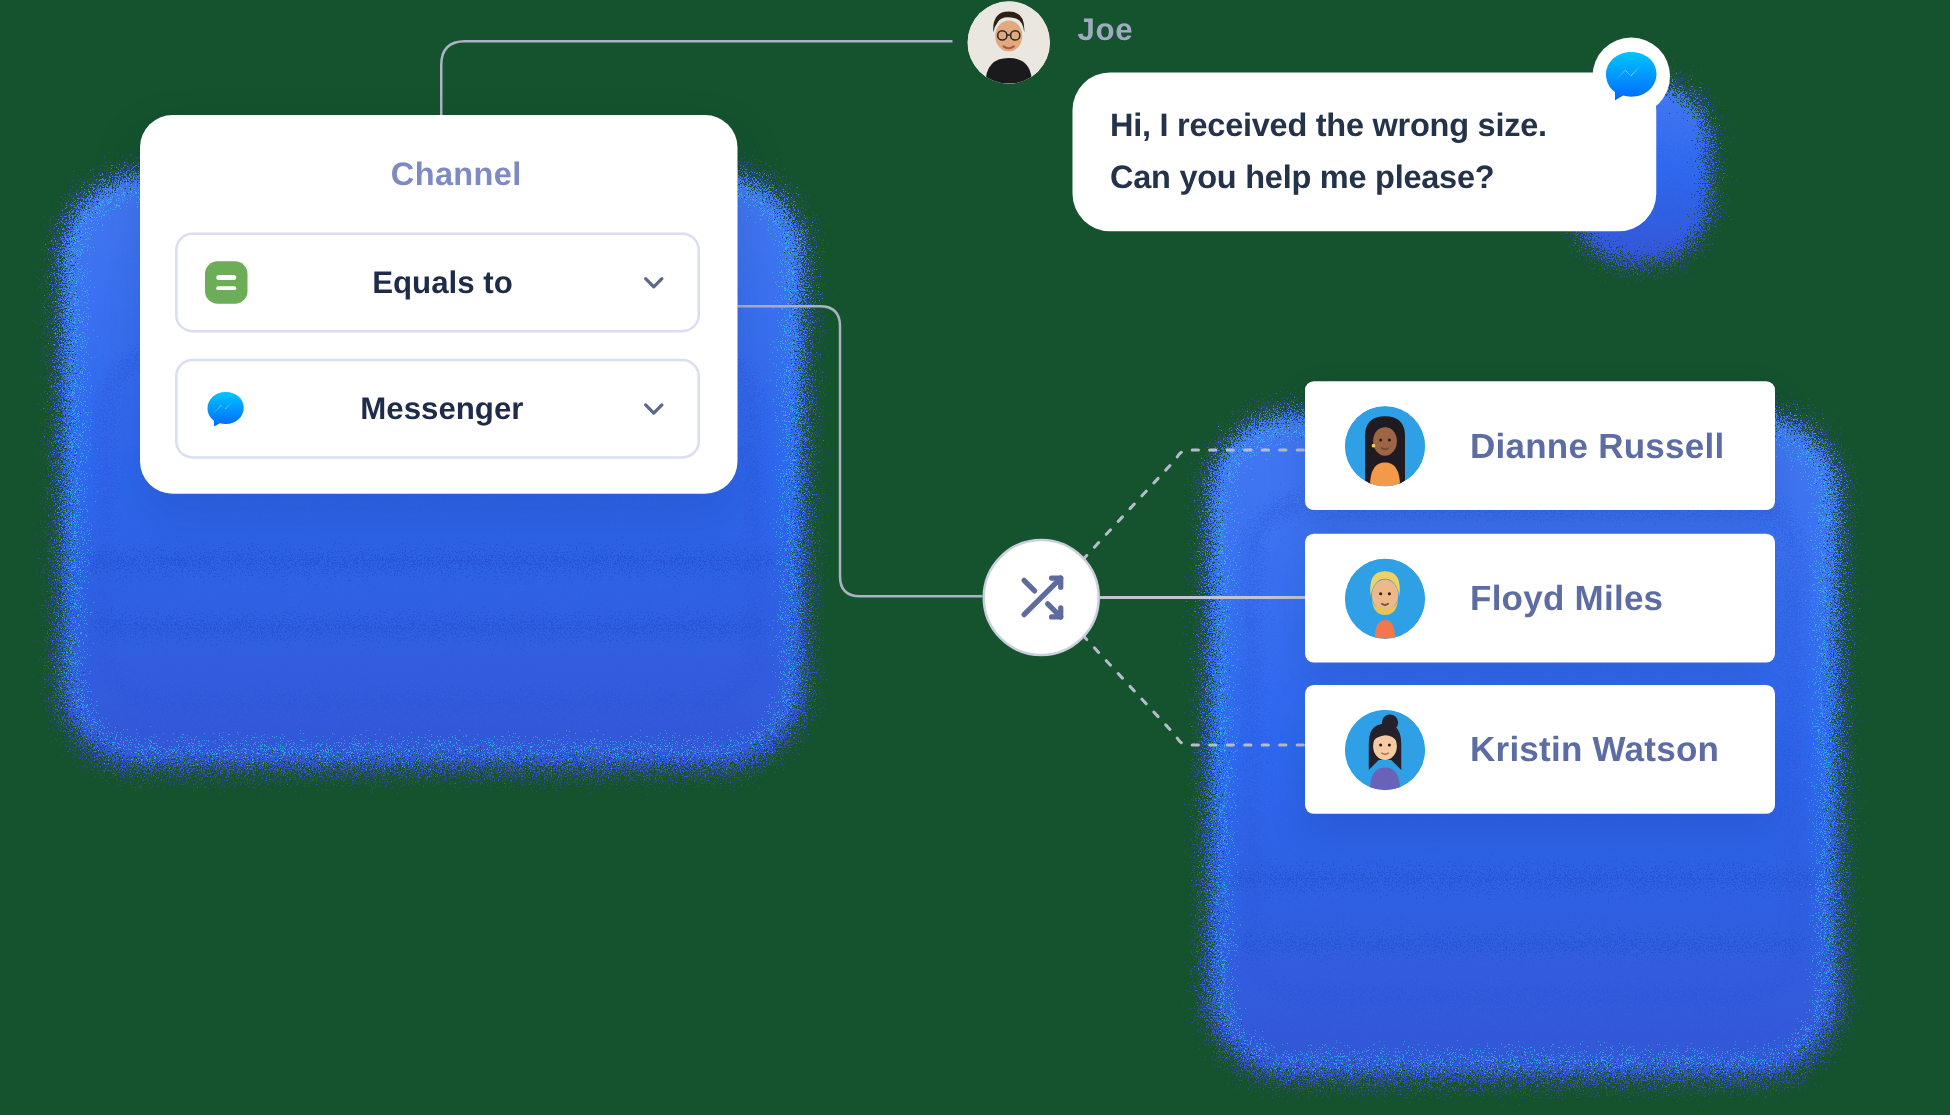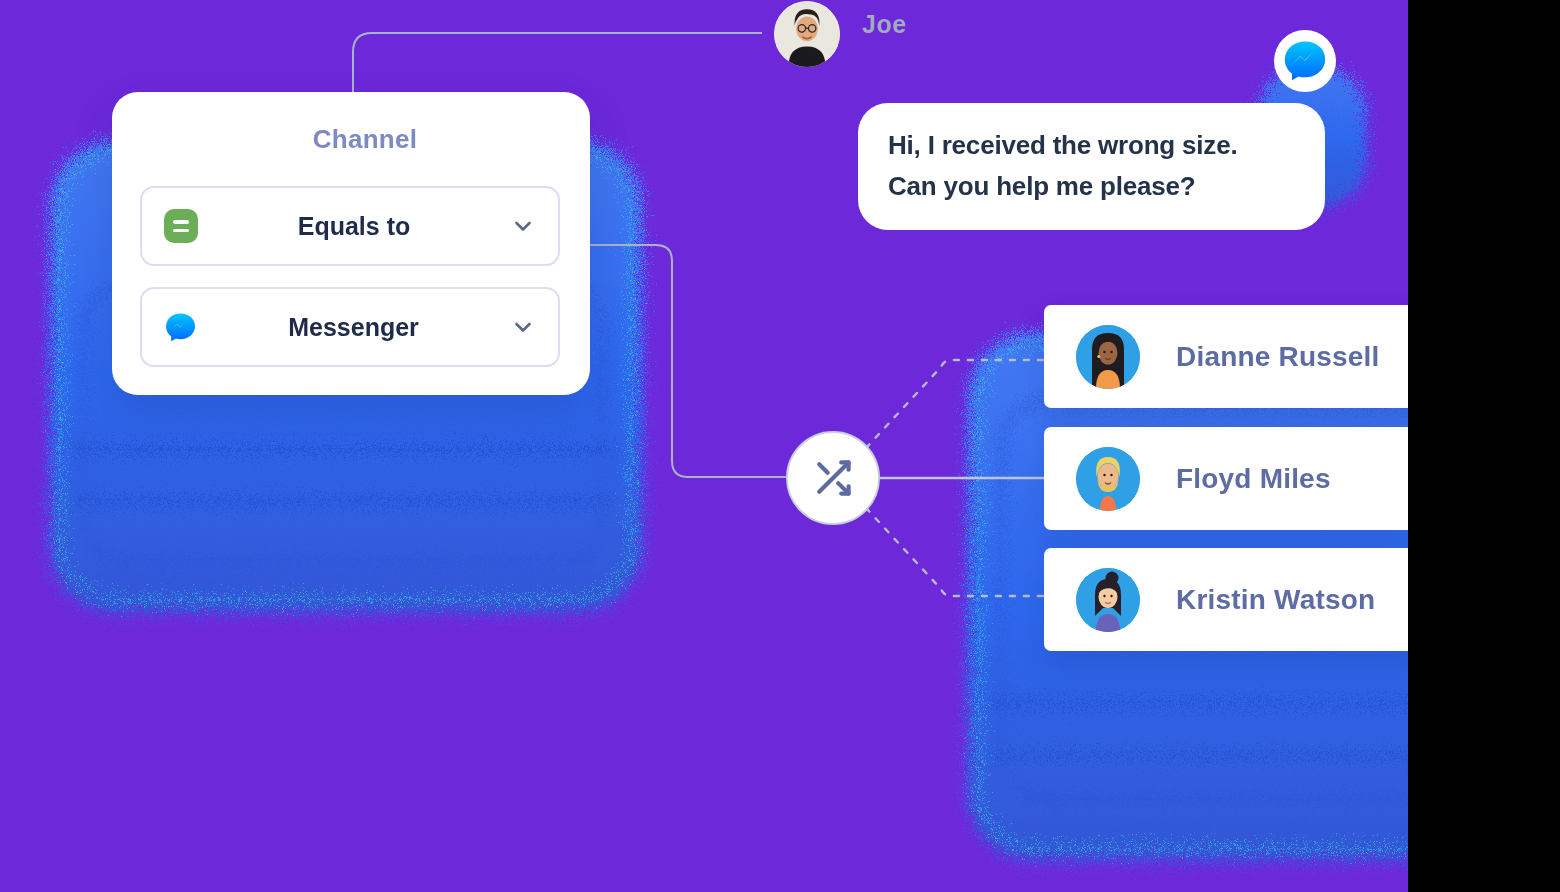--- a/index.html
+++ b/index.html
@@ -1,17 +1,17 @@
 <!DOCTYPE html>
 <html><head>
 <meta charset="utf-8">
 <style>
   html,body{margin:0;padding:0;background:#000;}
   .stage{
-    position:relative;width:1408px;height:892px;background:#6d28d9;overflow:hidden;
+    position:relative;width:1560px;height:892px;background:#14532d;overflow:hidden;
     font-family:"Liberation Sans", sans-serif;
   }
   .stage *{box-sizing:border-box;}
   svg.layer{position:absolute;left:0;top:0;width:1560px;height:892px;pointer-events:none;}
   .blobs{z-index:1;}
   .connectors{z-index:2;}
 
   
   .joe-avatar{
     position:absolute;left:774px;top:1px;width:66px;height:66px;border-radius:50%;
@@ -19,21 +19,21 @@
   }
   .joe-label{
     position:absolute;left:862px;top:10px;z-index:3;
     font-size:25px;font-weight:700;color:#A0ABC2;letter-spacing:.5px;
   }
 
   
   .bubble{
     position:absolute;left:858px;top:58px;width:467px;height:127px;z-index:3;
     background:#fff;border-radius:30px;padding:22px 30px 0 30px;
-    color:#24324A;font-size:26px;font-weight:700;line-height:41px;letter-spacing:-0.2px;margin-top:45px;
+    color:#24324A;font-size:26px;font-weight:700;line-height:41px;letter-spacing:-0.2px;
   }
   .bubble span{display:block;}
   .msgr-badge{
     position:absolute;left:1274px;top:30px;width:62px;height:62px;border-radius:50%;
     background:#fff;z-index:4;display:flex;align-items:center;justify-content:center;
   }
 
   
   .channel-card{
     position:absolute;left:112px;top:92px;width:478px;height:303px;z-index:3;

